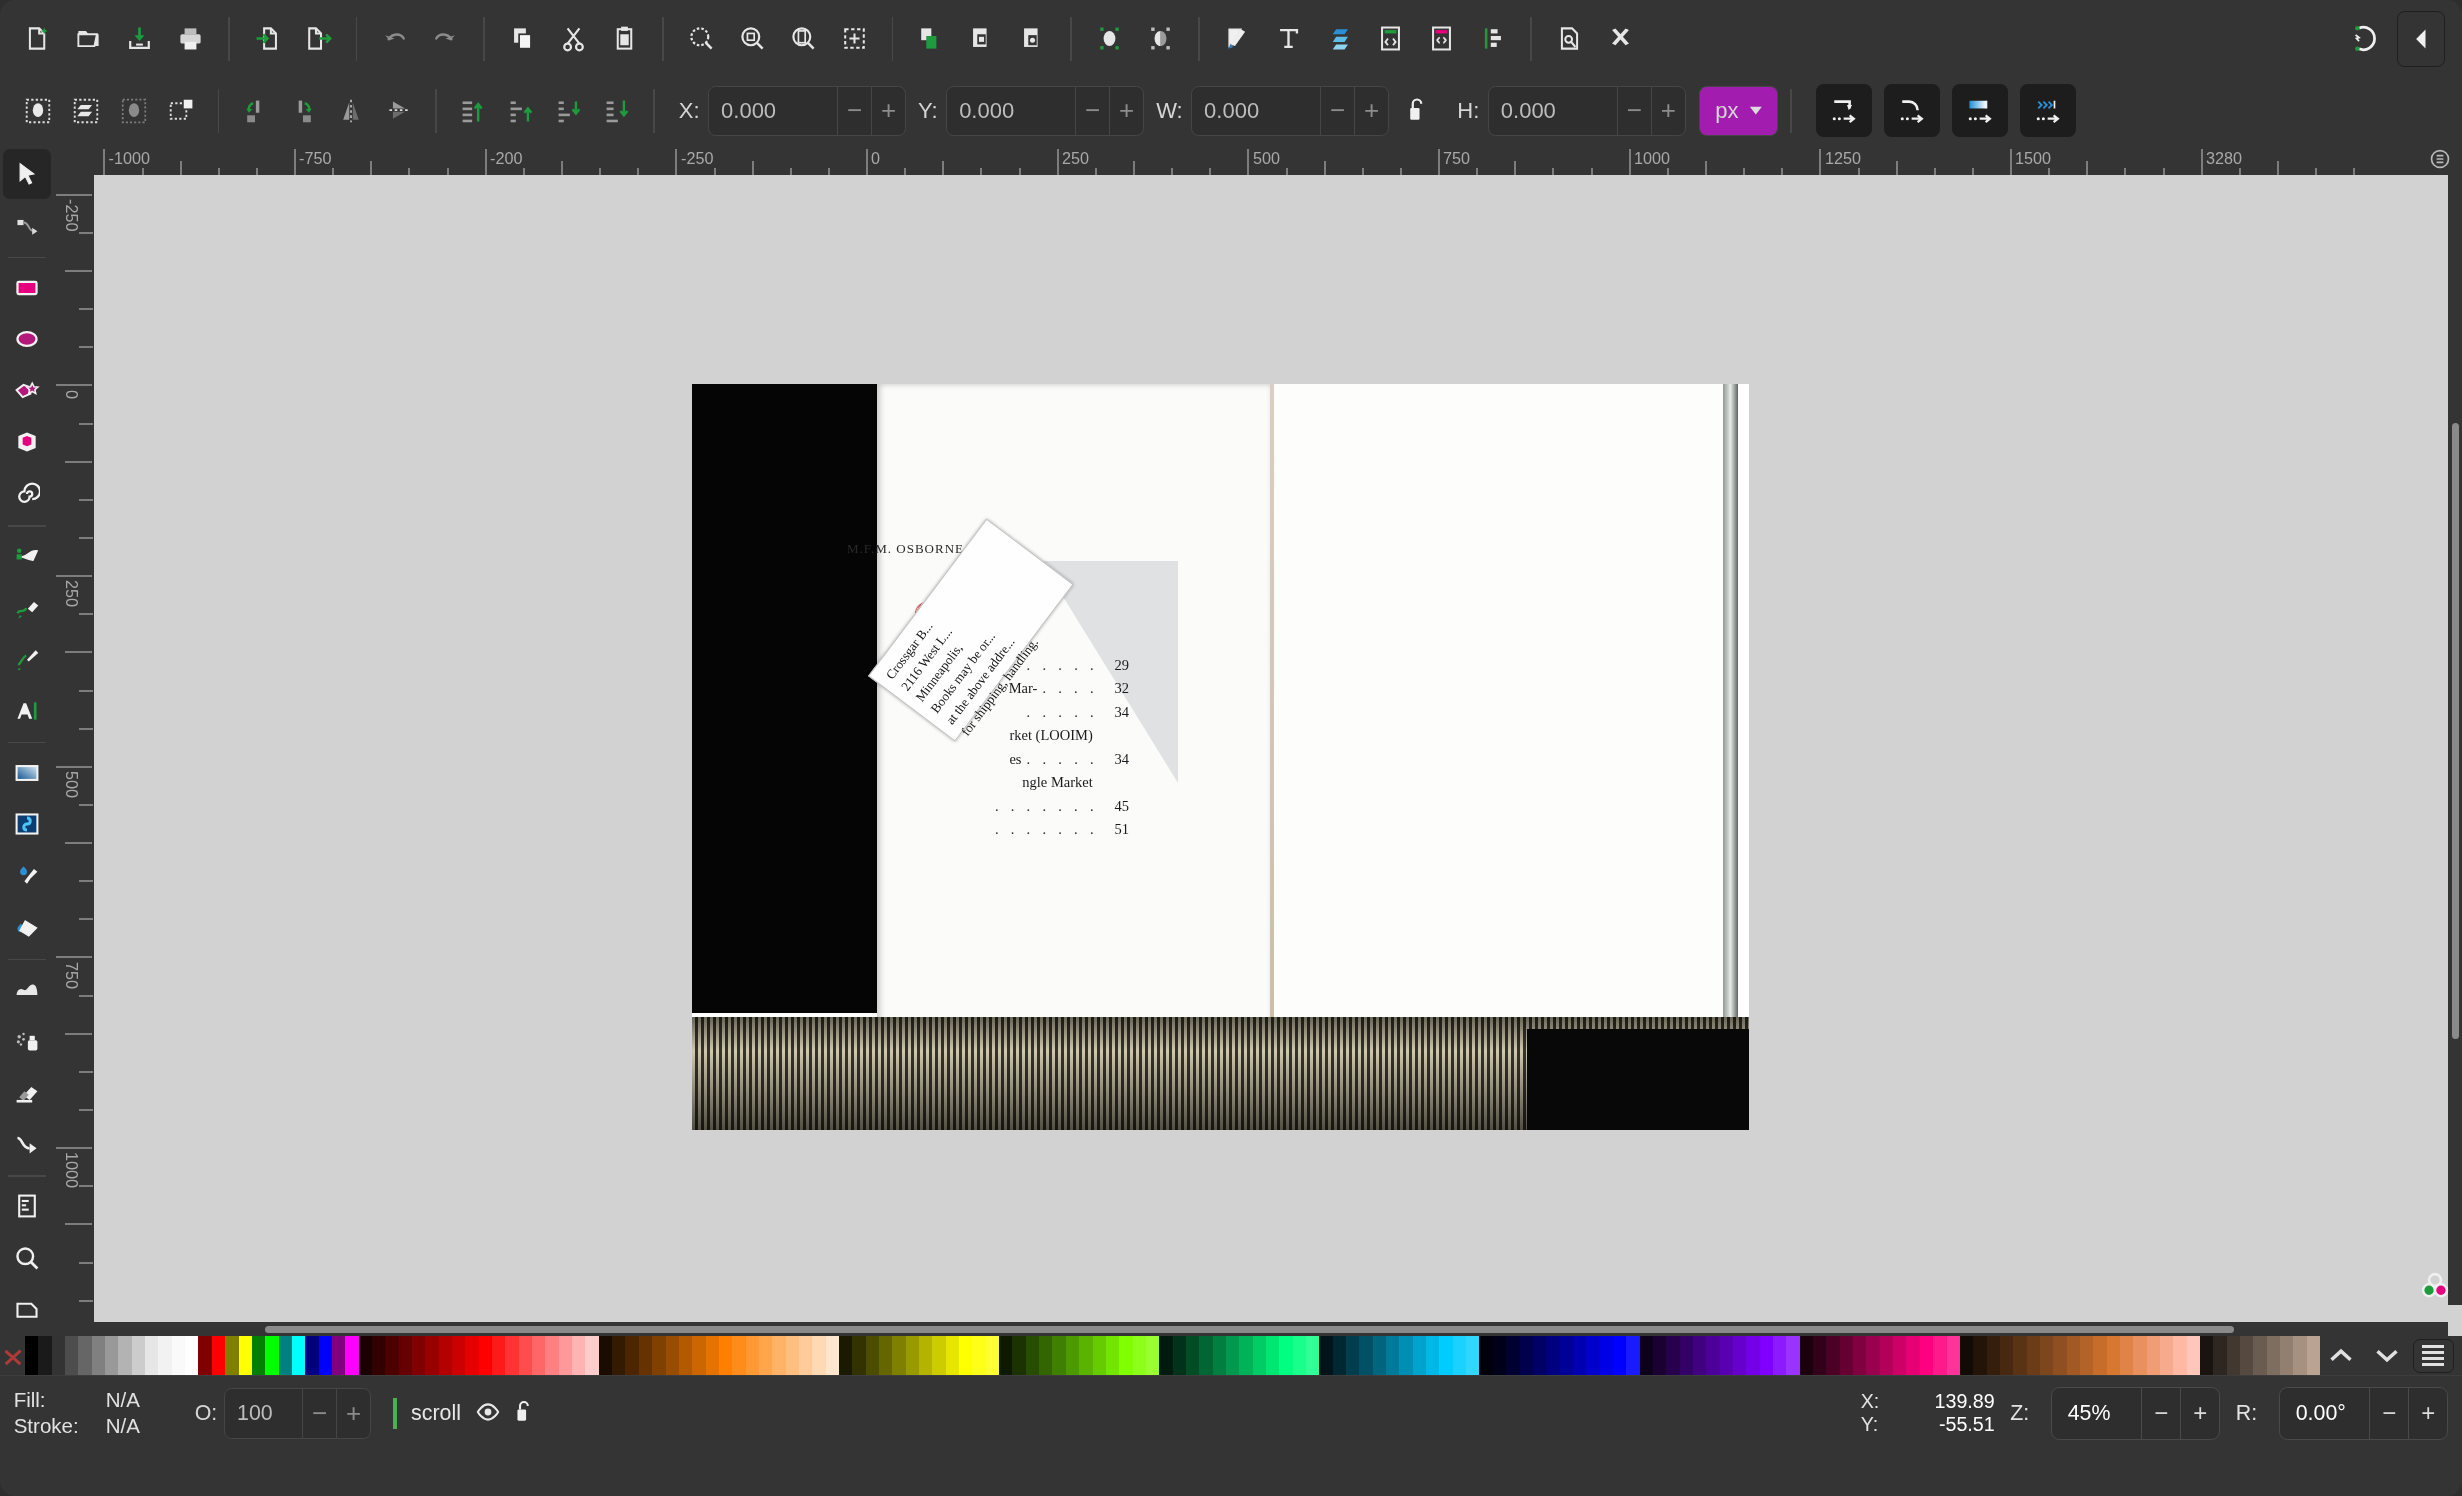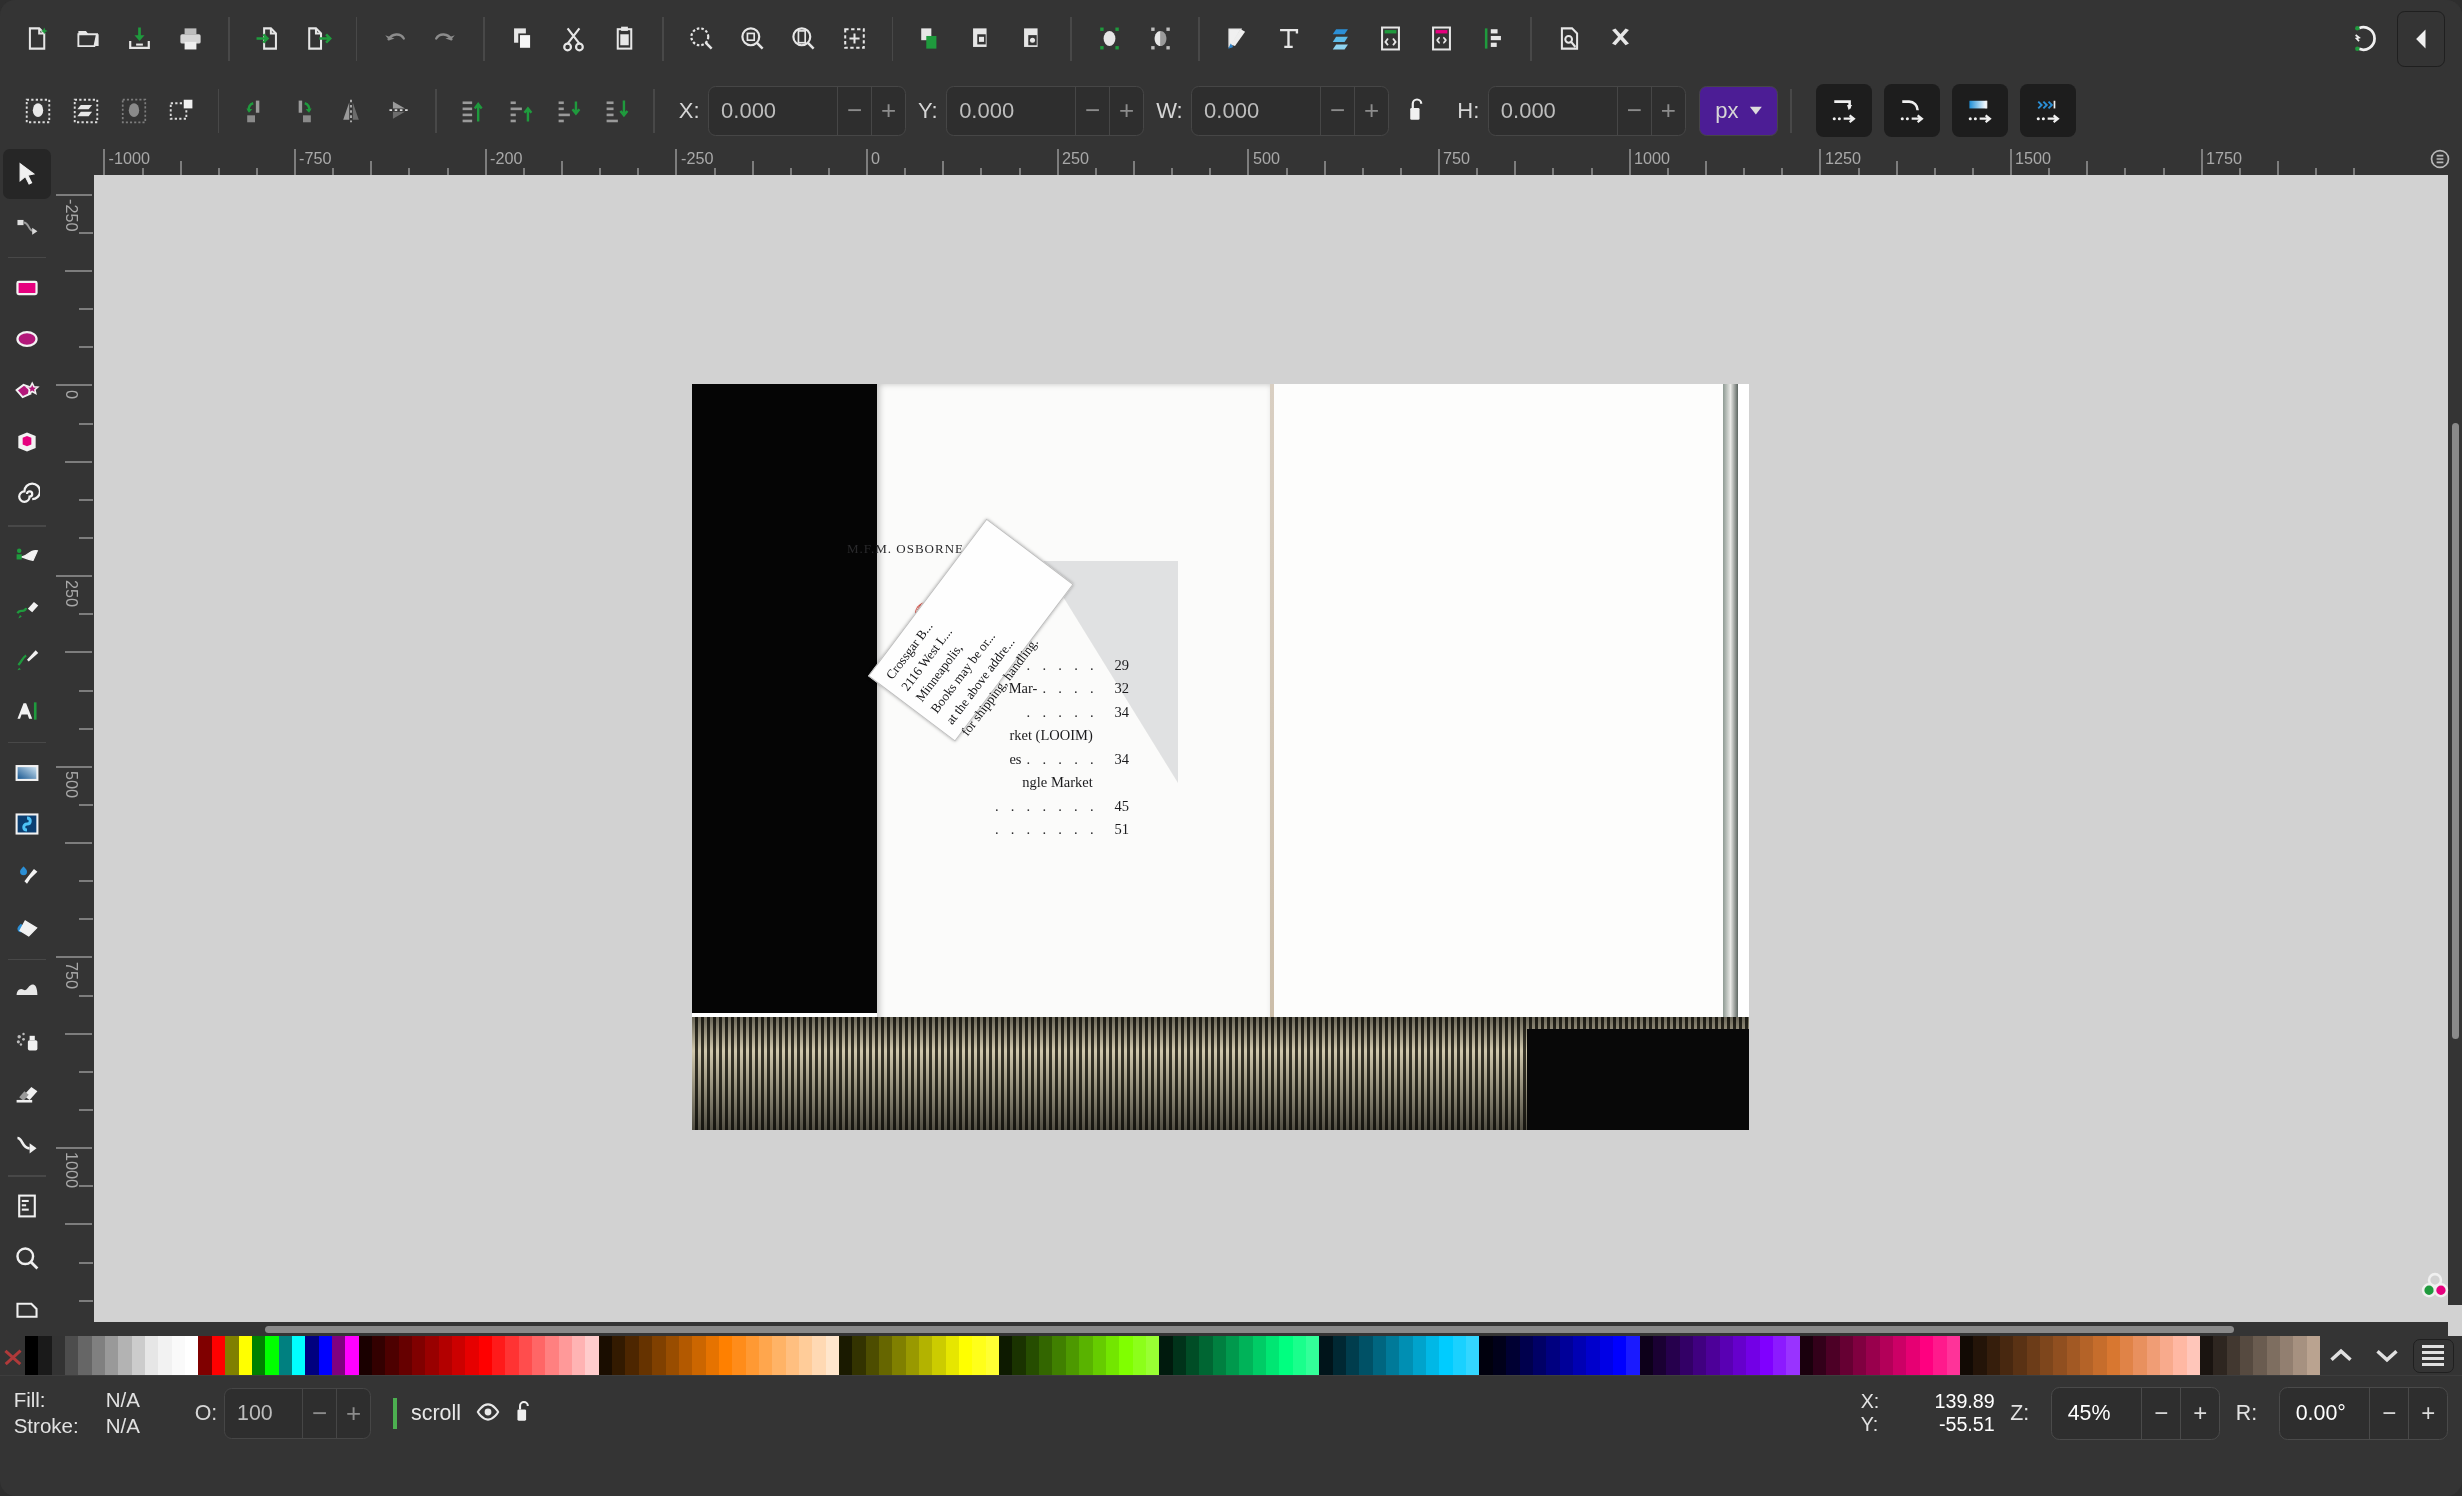--- a/index.html
+++ b/index.html
@@ -86,21 +86,21 @@
   }
   .spin-btns { display: flex; height: 100%; }
   .spin-b {
     width: 34px; display: flex; align-items: center; justify-content: center;
     color: #8c8c8c; font-size: 26px; border-left: 1.7px solid #464646;
     cursor: pointer;
   }
   .unit-sel {
     display: flex; align-items: center; justify-content: center; gap: 10.3px;
     height: 50px; width: 79px; margin-left: 13.7px;
-    background: #4c1d95; border: 1.7px solid #464646; border-radius: 7.7px;
+    background: #a21caf; border: 1.7px solid #464646; border-radius: 7.7px;
     color: #d6d6d6; font-size: 22px; cursor: pointer;
   }
   .lockbtn { width: 46px; height: 50px; display:flex; align-items:center; justify-content:center; cursor:pointer; margin: 0 5.1px; }
   .affect-btn {
     width: 56px; height: 53px; background: #1d1d1d;
     border-radius: 7.7px; margin-left: 12px;
     display: flex; align-items: center; justify-content: center; cursor: pointer;
   }
 
   
@@ -999,21 +999,21 @@
           <div class="rtick" style="left: 1802px; top: 17px; width: 1.7px; height: 13.7px;"></div>
           <div class="rtick" style="left: 1840px; top: 24px; width: 1.7px; height: 6.8px;"></div>
           <div class="rtick" style="left: 1878px; top: 24px; width: 1.7px; height: 6.8px;"></div>
           <div class="rtick" style="left: 1916px; top: 5.1px; width: 1.7px; height: 26px;"></div>
           <div class="rlabel" style="left: 1921px; top: 5.1px;">1500</div>
           <div class="rtick" style="left: 1954px; top: 24px; width: 1.7px; height: 6.8px;"></div>
           <div class="rtick" style="left: 1992px; top: 17px; width: 1.7px; height: 13.7px;"></div>
           <div class="rtick" style="left: 2030px; top: 24px; width: 1.7px; height: 6.8px;"></div>
           <div class="rtick" style="left: 2069px; top: 24px; width: 1.7px; height: 6.8px;"></div>
           <div class="rtick" style="left: 2107px; top: 5.1px; width: 1.7px; height: 26px;"></div>
-          <div class="rlabel" style="left: 2112px; top: 5.1px;">1750</div>
+          <div class="rlabel" style="left: 2112px; top: 5.1px;">3280</div>
           <div class="rtick" style="left: 2145px; top: 24px; width: 1.7px; height: 6.8px;"></div>
           <div class="rtick" style="left: 2183px; top: 17px; width: 1.7px; height: 13.7px;"></div>
           <div class="rtick" style="left: 2221px; top: 24px; width: 1.7px; height: 6.8px;"></div>
           <div class="rtick" style="left: 2259px; top: 24px; width: 1.7px; height: 6.8px;"></div>
         </div>
       <div class="vruler">
           <div class="rtick" style="top: 19px; left: 3.4px; height: 1.7px; width: 36px;"></div>
           <div class="vlabel" style="top: 24px; left: 8.5px;">-250</div>
           <div class="rtick" style="top: 57px; left: 26px; height: 1.7px; width: 13.7px;"></div>
           <div class="rtick" style="top: 95px; left: 12px; height: 1.7px; width: 27px;"></div>

